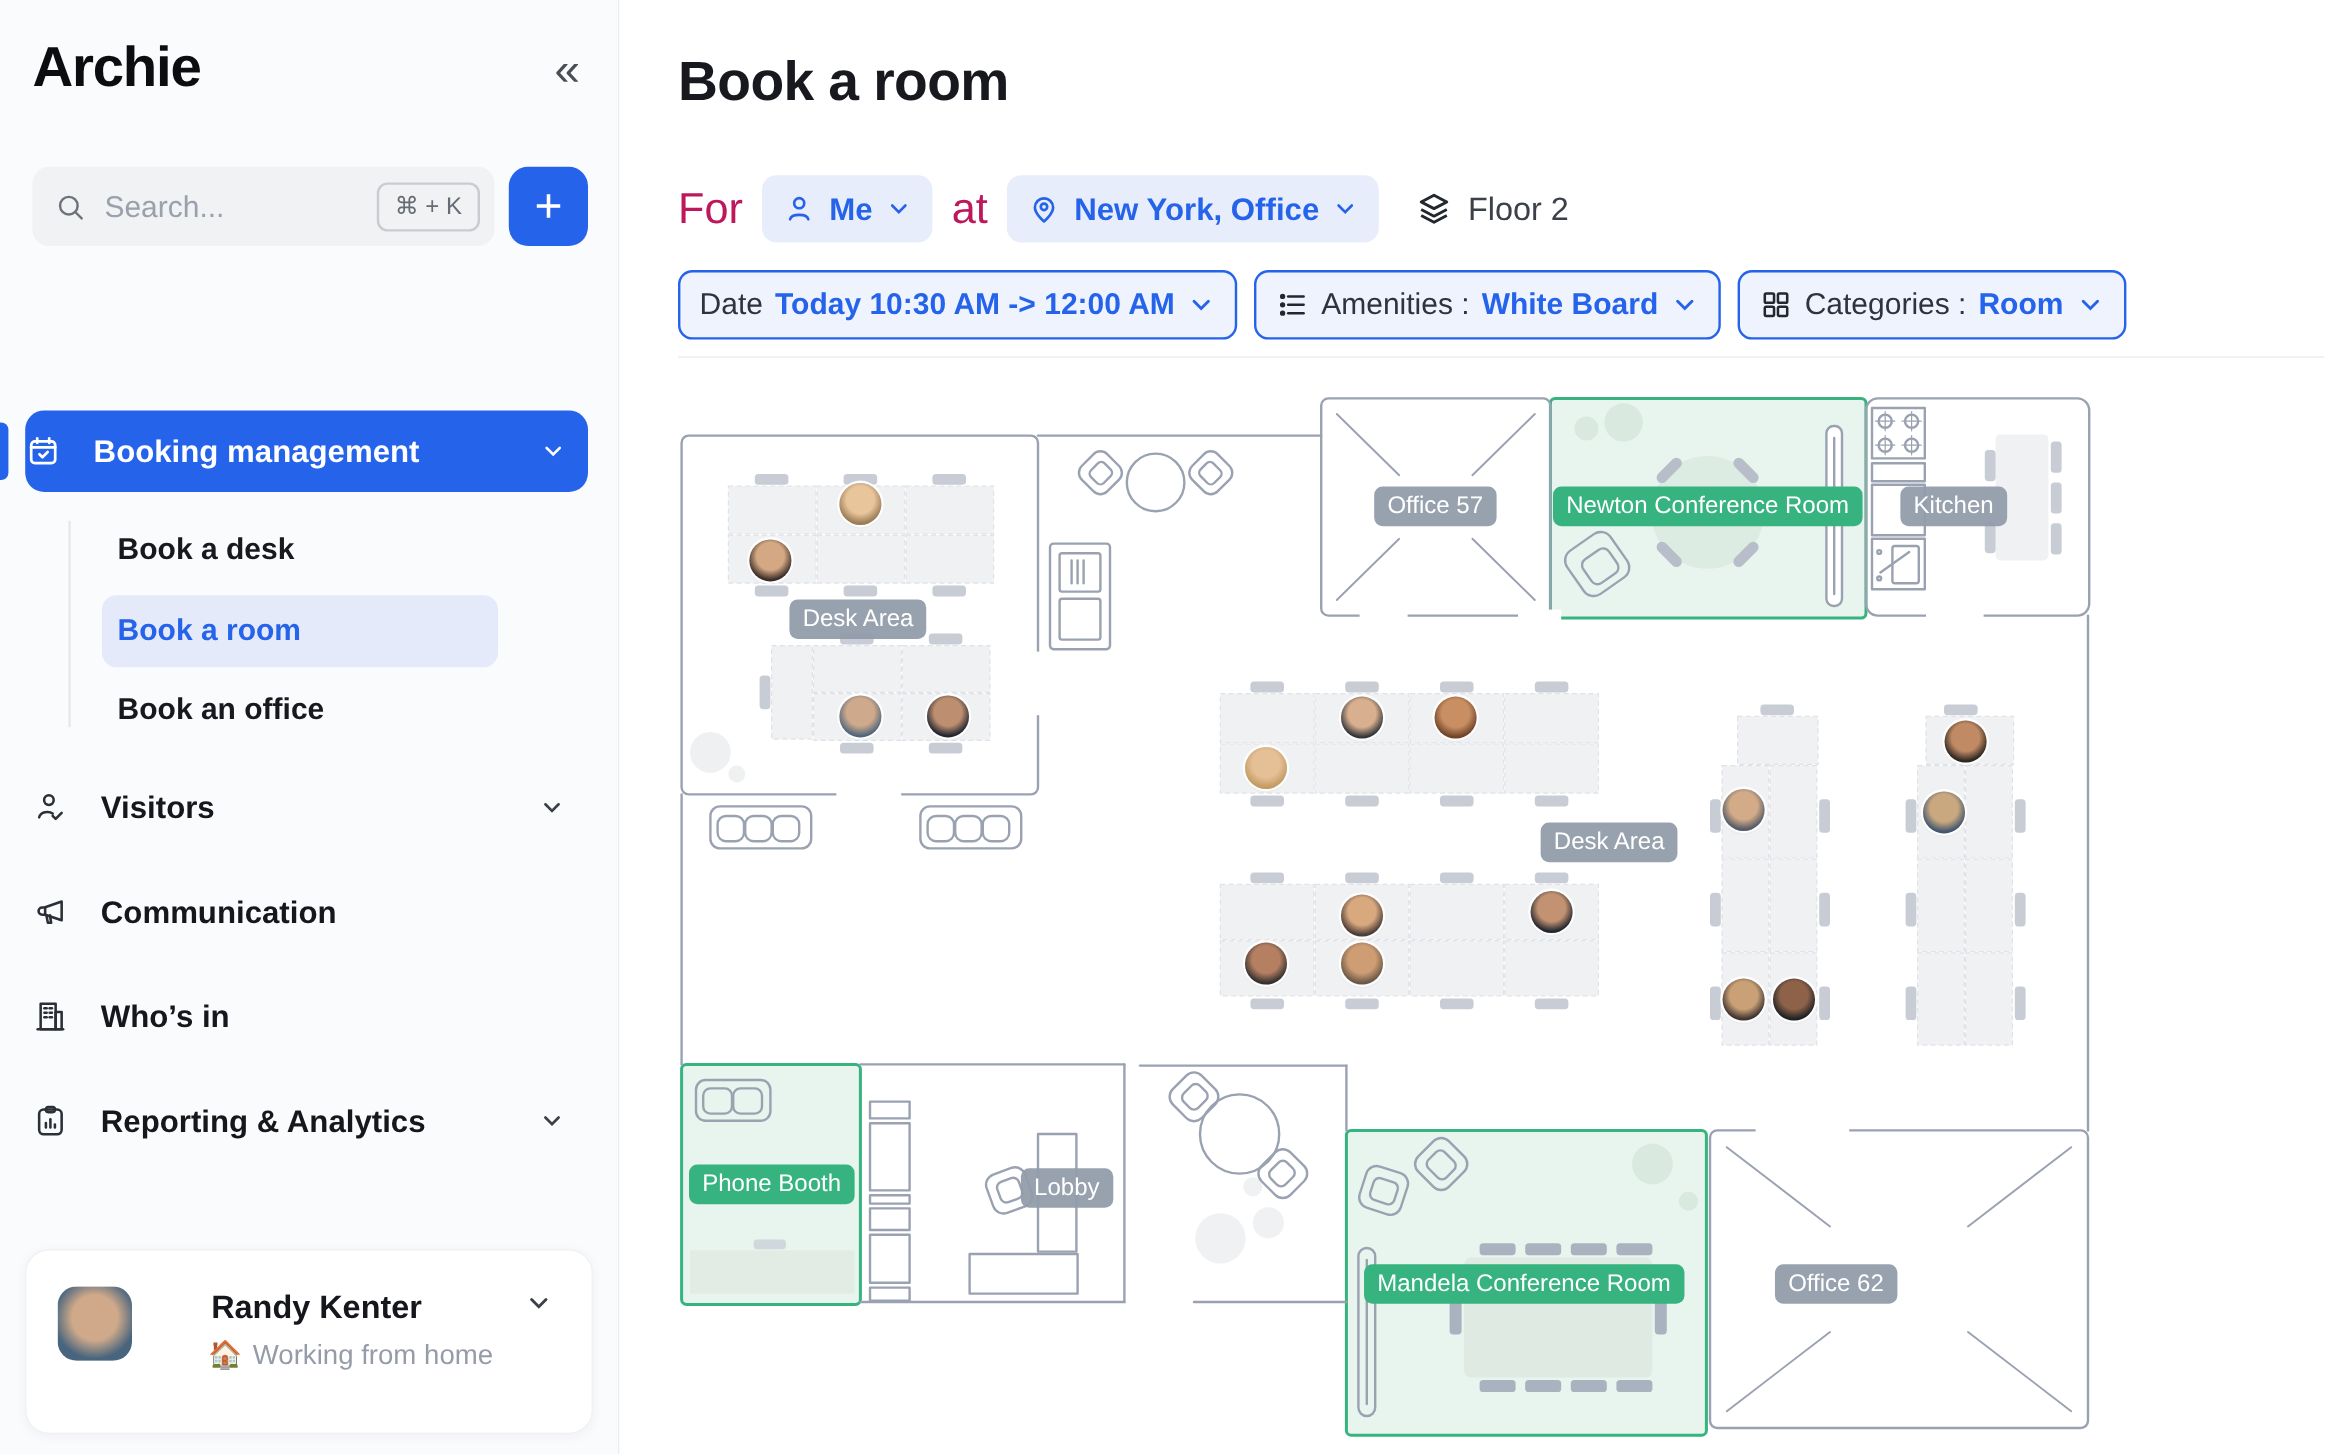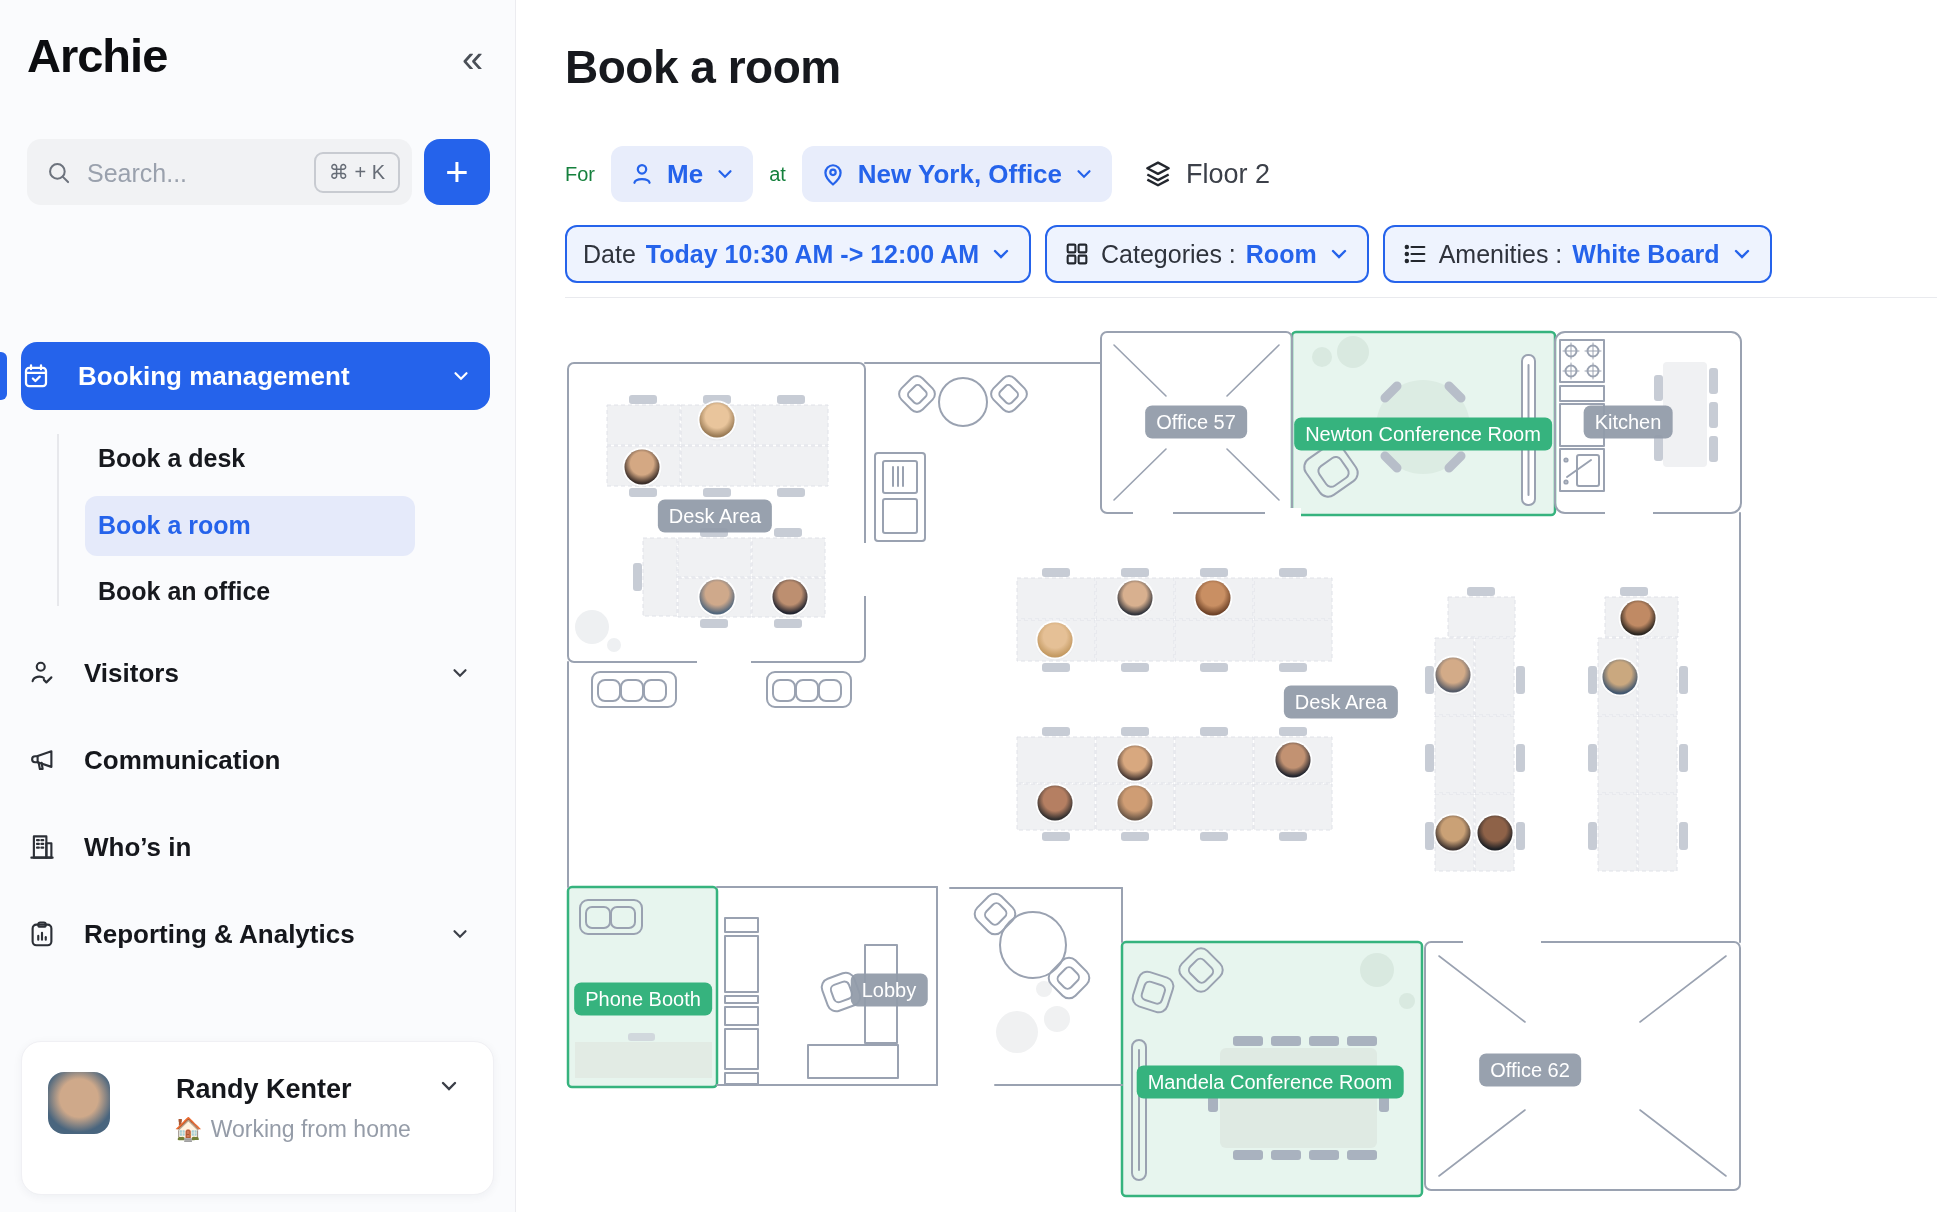--- a/index.html
+++ b/index.html
@@ -27,37 +27,37 @@
   .sub-active{position:absolute;left:85px;top:496px;width:330px;height:60px;background:#e5eafa;border-radius:12px;cursor:pointer;}
   .sub-active .sub-lbl{position:absolute;left:13px;top:15px;font-size:25px;font-weight:700;color:#2563eb;}
   .profile-card{position:absolute;left:21px;top:1041px;width:471px;height:152px;background:#fff;border:1px solid #f0f0f4;border-radius:20px;box-shadow:0 2px 10px rgba(25,35,65,.05);cursor:pointer;}
   .profile-pic{position:absolute;left:26px;top:30px;width:62px;height:62px;border-radius:16px;background:radial-gradient(circle at 50% 42%,#cfa98a 0 40%,#49657e 72%),#cfd4d6;}
   .profile-name{position:absolute;left:154px;top:32px;font-size:27px;font-weight:700;color:#15171c;}
   .profile-status{position:absolute;left:152px;top:74px;font-size:23px;color:#959ca8;display:flex;align-items:center;gap:8px;}
   .profile-chev{position:absolute;left:415px;top:32px;color:#3b3f48;}
   
   .page-title{position:absolute;left:565px;top:40px;font-size:46px;font-weight:700;letter-spacing:-0.5px;color:#17191e;}
   .toolbar{position:absolute;left:565px;top:146px;height:56px;display:flex;align-items:center;gap:16px;}
-  .plainlbl{font-size:20px;color:#15803d;}
+  .plainlbl{font-size:36px;color:#be185d;}
   .softpill{display:flex;align-items:center;gap:11px;background:#e8edfb;border-radius:12px;height:56px;padding:0 17px;cursor:pointer;}
   .softpill .val{font-size:26px;font-weight:700;color:#2563eb;white-space:nowrap;}
   .softpill .chev{color:#2563eb;}
   .floor-group{display:flex;align-items:center;gap:12px;margin-left:14px;}
   .floor-group .val{font-size:27px;color:#3c4049;}
   .filterbar{position:absolute;left:565px;top:228px;height:52px;display:flex;align-items:center;gap:14px;}
   .filterpill{display:flex;align-items:center;gap:10px;border:2px solid #2563eb;background:#eef3fe;border-radius:12px;height:58px;padding:0 16px;box-sizing:border-box;cursor:pointer;}
   .filterpill .dark{font-size:25px;color:#2f333c;white-space:nowrap;}
   .filterpill .blue{font-size:25px;font-weight:700;color:#2563eb;white-space:nowrap;}
   .filterpill .chev{color:#2563eb;}
   .divider{position:absolute;left:565px;top:297px;width:1372px;height:1px;background:#e9eaee;}
   
   .plan{position:absolute;left:565px;top:330px;width:1370px;height:880px;}
   .plan svg{position:absolute;left:0;top:0;}
   .badge{position:absolute;transform:translate(-50%,-50%);background:rgba(146,155,169,.94);color:#fff;font-size:20px;padding:5px 11px;border-radius:7px;white-space:nowrap;z-index:3;}
-  .badge.green{background:#36b37e;margin-top:12px;}
+  .badge.green{background:#36b37e;}
   .avatar{position:absolute;width:35px;height:35px;border-radius:50%;transform:translate(-50%,-50%);box-shadow:0 0 0 2px rgba(255,255,255,.92),0 1px 3px rgba(0,0,0,.18);z-index:2;}
 </style>
 </head>
 <body>
 
 <div class="app">
 
   <div class="sidebar">
     <div class="logo">Archie</div>
     <div class="collapse">«</div>
@@ -228,48 +228,48 @@
       <span class="dark">Date</span>
       <span class="blue">Today 10:30 AM -&gt; 12:00 AM</span>
       <span class="chev">
           <svg width="24" height="24" viewBox="0 0 20 20" fill="none" stroke="currentColor" stroke-width="2" stroke-linecap="round">
             <polyline points="5,7.5 10,12.5 15,7.5"></polyline>
           </svg>
         </span>
     </div>
     <div class="filterpill">
       <span>
-          <svg width="28" height="28" viewBox="0 0 24 24" fill="none" stroke="#23272e" stroke-width="1.8">
-            <rect x="4" y="4" width="6.6" height="6.6" rx="1"></rect>
-            <rect x="13.4" y="4" width="6.6" height="6.6" rx="1"></rect>
-            <rect x="4" y="13.4" width="6.6" height="6.6" rx="1"></rect>
-            <rect x="13.4" y="13.4" width="6.6" height="6.6" rx="1"></rect>
-          </svg>
-        </span>
-      <span class="dark">Categories :</span>
-      <span class="blue">Room</span>
-      <span class="chev">
-          <svg width="24" height="24" viewBox="0 0 20 20" fill="none" stroke="currentColor" stroke-width="2" stroke-linecap="round">
-            <polyline points="5,7.5 10,12.5 15,7.5"></polyline>
-          </svg>
-        </span>
-    </div>
-    <div class="filterpill">
-      <span>
           <svg width="28" height="28" viewBox="0 0 24 24" fill="none" stroke="#23272e" stroke-width="1.8" stroke-linecap="round">
             <circle cx="5" cy="6" r="1" fill="#23272e"></circle>
             <circle cx="5" cy="12" r="1" fill="#23272e"></circle>
             <circle cx="5" cy="18" r="1" fill="#23272e"></circle>
             <line x1="9" y1="6" x2="20" y2="6"></line>
             <line x1="9" y1="12" x2="20" y2="12"></line>
             <line x1="9" y1="18" x2="20" y2="18"></line>
           </svg>
         </span>
       <span class="dark">Amenities :</span>
       <span class="blue">White Board</span>
+      <span class="chev">
+          <svg width="24" height="24" viewBox="0 0 20 20" fill="none" stroke="currentColor" stroke-width="2" stroke-linecap="round">
+            <polyline points="5,7.5 10,12.5 15,7.5"></polyline>
+          </svg>
+        </span>
+    </div>
+    <div class="filterpill">
+      <span>
+          <svg width="28" height="28" viewBox="0 0 24 24" fill="none" stroke="#23272e" stroke-width="1.8">
+            <rect x="4" y="4" width="6.6" height="6.6" rx="1"></rect>
+            <rect x="13.4" y="4" width="6.6" height="6.6" rx="1"></rect>
+            <rect x="4" y="13.4" width="6.6" height="6.6" rx="1"></rect>
+            <rect x="13.4" y="13.4" width="6.6" height="6.6" rx="1"></rect>
+          </svg>
+        </span>
+      <span class="dark">Categories :</span>
+      <span class="blue">Room</span>
       <span class="chev">
           <svg width="24" height="24" viewBox="0 0 20 20" fill="none" stroke="currentColor" stroke-width="2" stroke-linecap="round">
             <polyline points="5,7.5 10,12.5 15,7.5"></polyline>
           </svg>
         </span>
     </div>
   </div>
 
   <div class="divider"></div>
 

